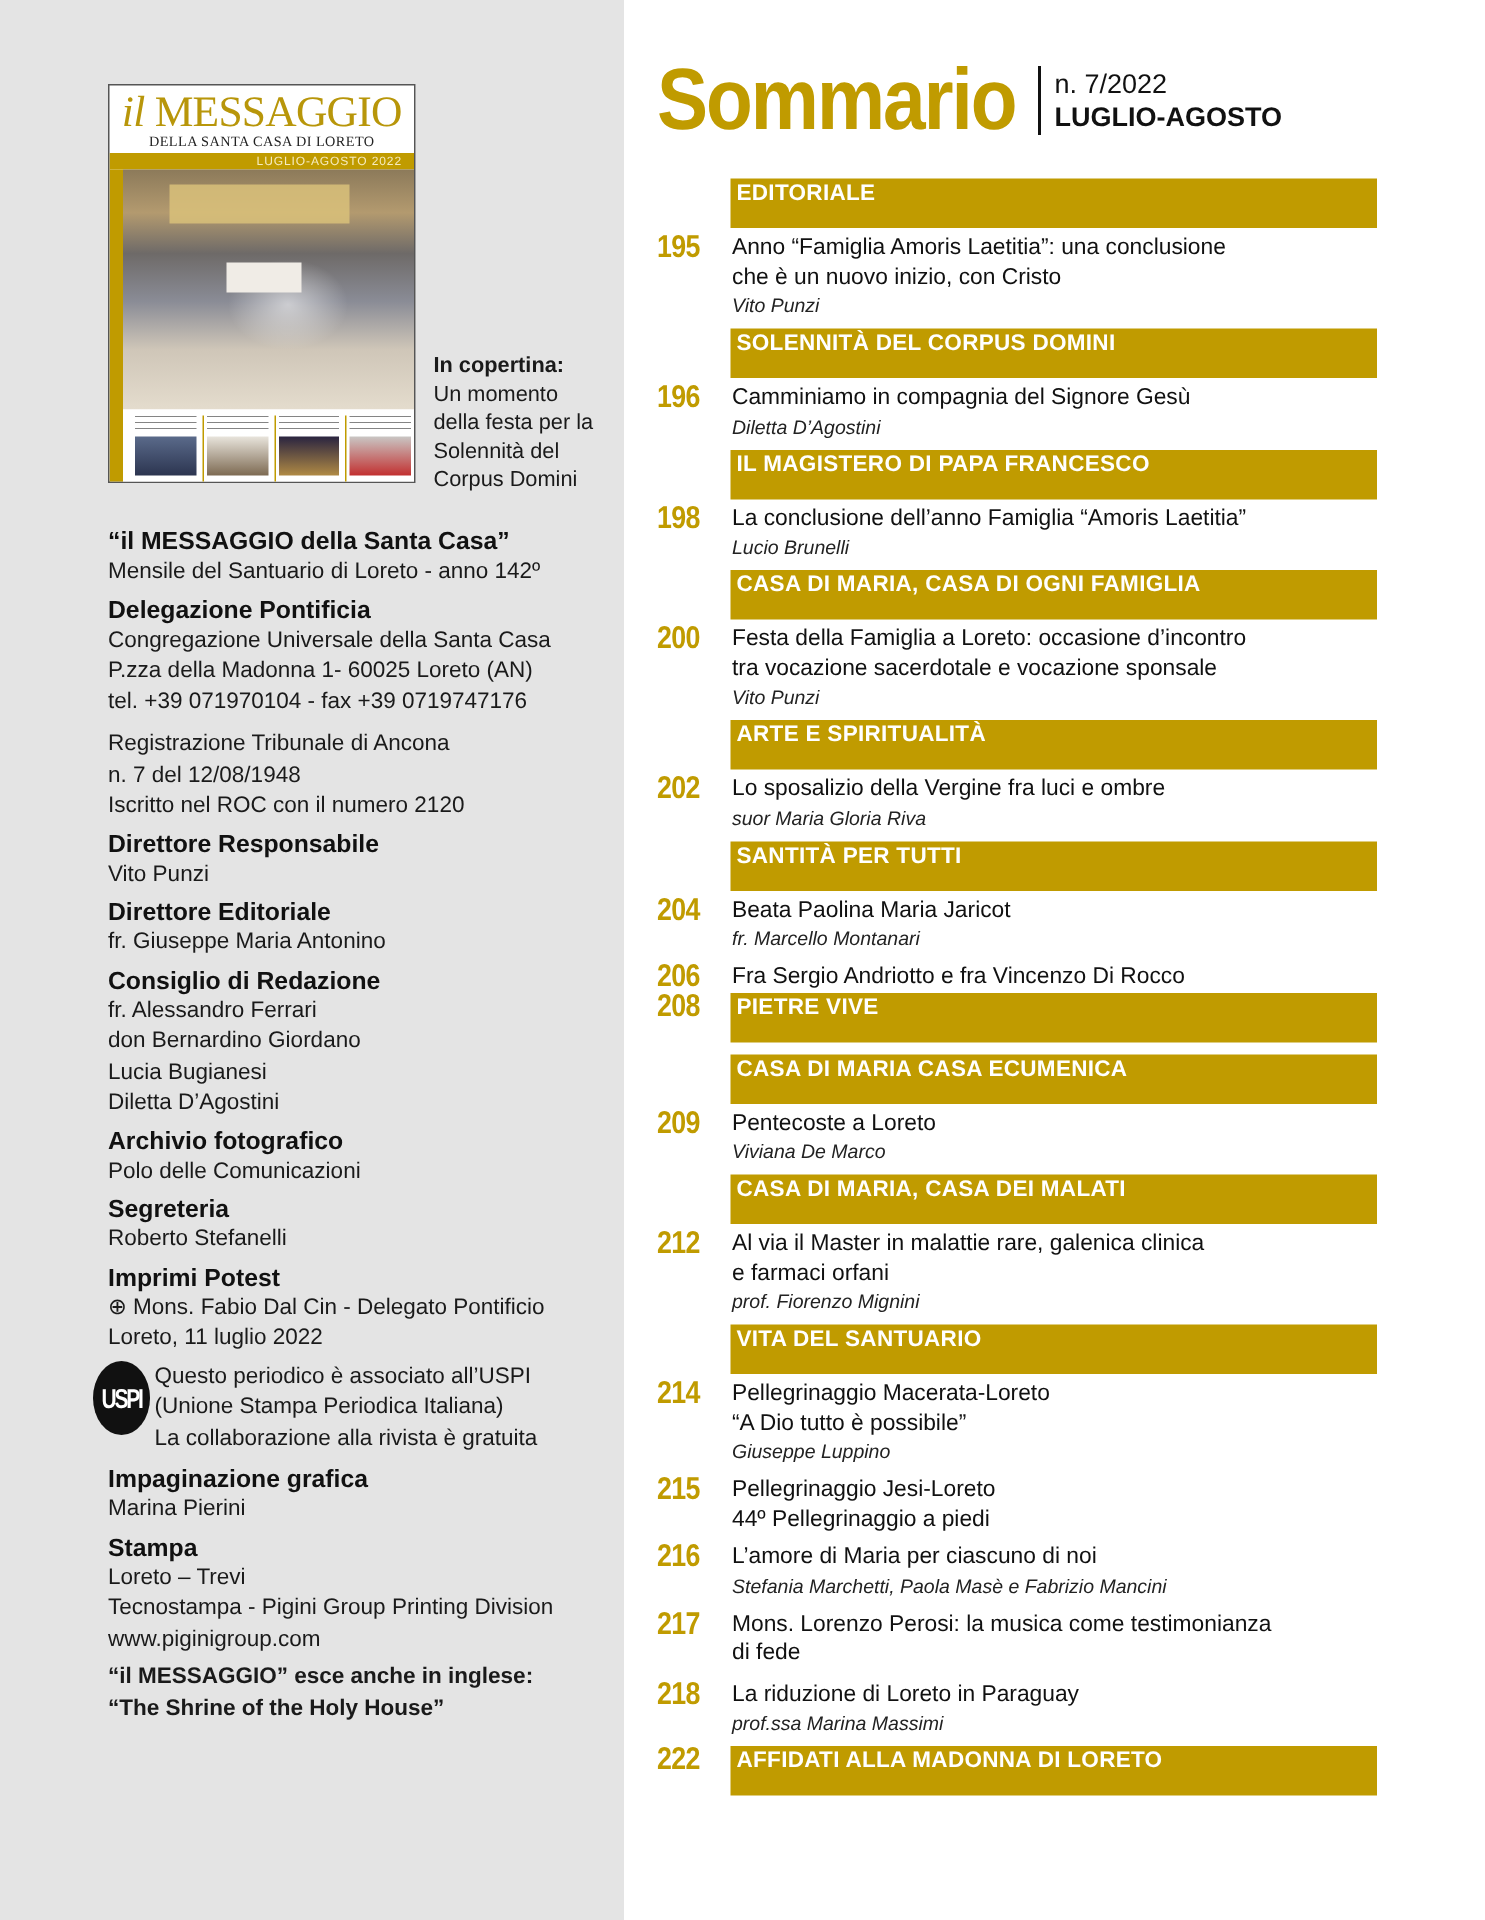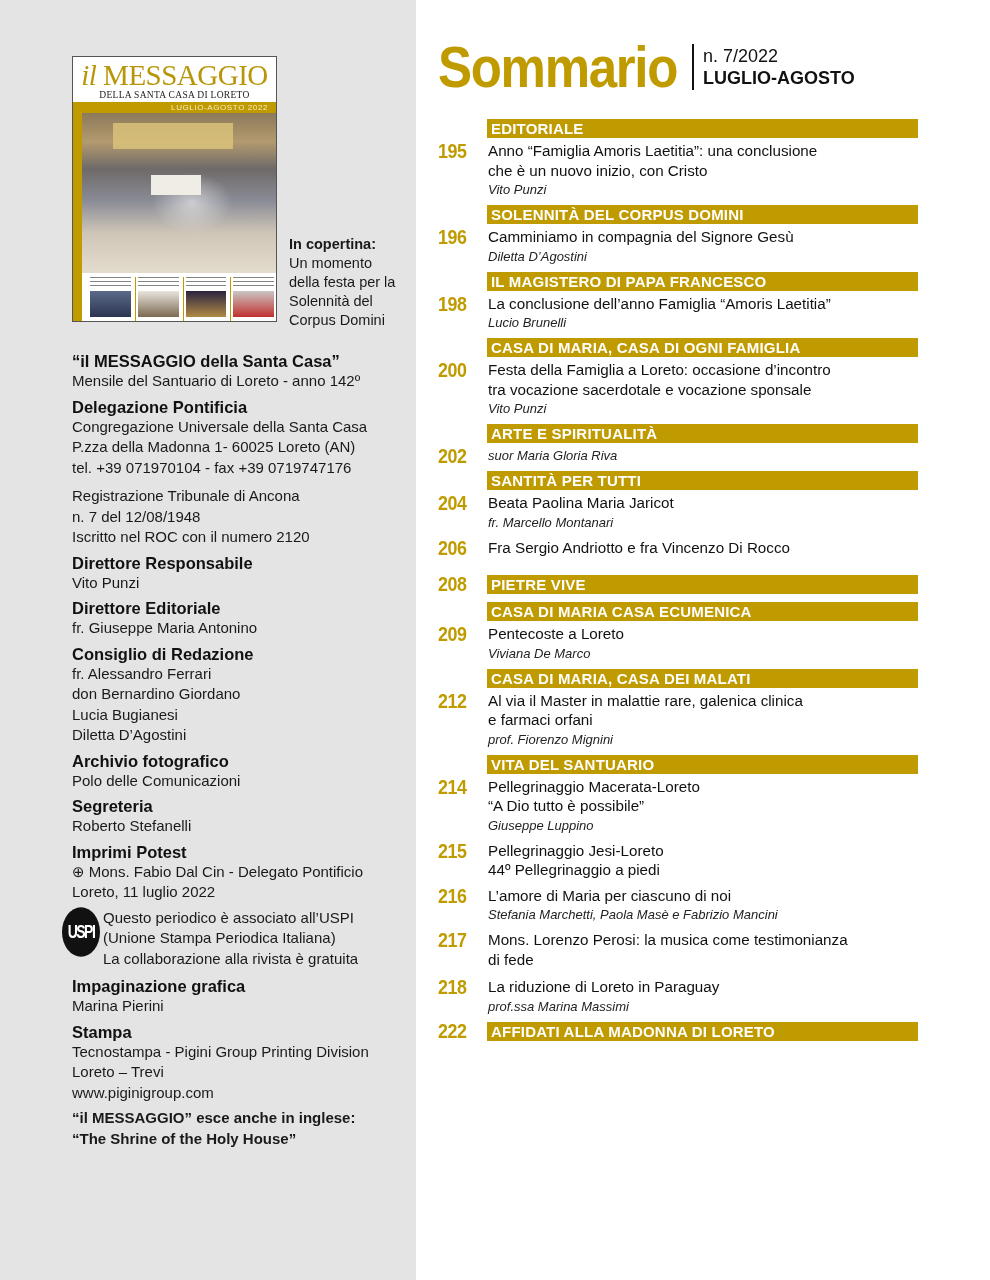--- a/index.html
+++ b/index.html
@@ -41,21 +41,21 @@
   .note-small { font-size: 15px; line-height: 20.5px; font-weight: bold; }
 
   
   .title-row { position: absolute; left: 438px; top: 34px; height: 70px; }
   .title-main { position: absolute; left: 0; top: 0; font-family: "Liberation Sans", sans-serif; font-weight: bold; font-size: 58px; line-height: 66px; color: #c09b00; letter-spacing: -1.5px; transform: scaleX(0.88); transform-origin: left center; white-space: nowrap; }
   .title-sep { position: absolute; left: 254px; top: 10px; width: 2px; height: 46px; background: #111; }
   .title-issue { position: absolute; left: 265px; top: 12px; font-size: 18px; line-height: 20px; color: #111; white-space: nowrap; }
   .title-period { position: absolute; left: 265px; top: 33px; font-size: 18px; line-height: 22px; font-weight: bold; color: #111; white-space: nowrap; }
 
   .toc { position: absolute; left: 438px; top: 119px; width: 482px; }
-  .sec-bar { margin-left: 49px; width: 431px; height: 19px; background: #c09b00; color: #ffffff; font-weight: bold; font-size: 15px; line-height: 19px; padding-left: 4px; letter-spacing: 0.2px; white-space: nowrap; }
+  .sec-bar { margin-left: 49px; width: 431px; height: 33px; background: #c09b00; color: #ffffff; font-weight: bold; font-size: 15px; line-height: 19px; padding-left: 4px; letter-spacing: 0.2px; white-space: nowrap; }
   .entry { position: relative; padding-left: 50px; margin-top: 3px; margin-bottom: 6px; }
   .entry-page { position: absolute; left: 0; top: -1px; width: 46px; font-weight: bold; font-size: 21px; line-height: 22px; color: #c09b00; letter-spacing: -0.5px; transform: scaleX(0.85); transform-origin: left center; }
   .entry-title { font-size: 15.2px; line-height: 19.5px; color: #111; white-space: pre-line; }
   .entry-author { font-size: 13px; line-height: 19px; font-style: italic; color: #222; }
   .sec-row { position: relative; }
   .sec-row .entry-page { top: -2px; }
 </style>
 </head>
 <body>
 
@@ -146,22 +146,22 @@
       <div class="colo-line">(Unione Stampa Periodica Italiana)</div>
       <div class="colo-line">La collaborazione alla rivista è gratuita</div>
     </div>
   </div>
   <div class="colo-block">
     <div class="colo-head">Impaginazione grafica</div>
     <div class="colo-line">Marina Pierini</div>
   </div>
   <div class="colo-block">
     <div class="colo-head">Stampa</div>
+    <div class="colo-line">Loreto – Trevi</div>
     <div class="colo-line">Tecnostampa - Pigini Group Printing Division</div>
-    <div class="colo-line">Loreto – Trevi</div>
     <div class="colo-line">www.piginigroup.com</div>
   </div>
   <div class="colo-block">
     <div class="colo-line note-small">“il MESSAGGIO” esce anche in inglese:</div>
     <div class="colo-line note-small">“The Shrine of the Holy House”</div>
   </div>
 </div>
 
 <div class="title-row">
   <div class="title-main">Sommario</div>
@@ -198,31 +198,32 @@
   <div class="entry">
     <div class="entry-page">200</div>
     <div class="entry-title">Festa della Famiglia a Loreto: occasione d’incontro
 tra vocazione sacerdotale e vocazione sponsale</div>
     <div class="entry-author">Vito Punzi</div>
   </div>
 
   <div class="sec-bar">ARTE E SPIRITUALITÀ</div>
   <div class="entry">
     <div class="entry-page">202</div>
+    <div class="entry-title">Lo sposalizio della Vergine fra luci e ombre</div>
     <div class="entry-author">suor Maria Gloria Riva</div>
   </div>
 
   <div class="sec-bar">SANTITÀ PER TUTTI</div>
   <div class="entry">
     <div class="entry-page">204</div>
     <div class="entry-title">Beata Paolina Maria Jaricot</div>
     <div class="entry-author">fr. Marcello Montanari</div>
   </div>
 
-  <div class="entry" style="margin-bottom:18px;">
+  <div class="entry" style="margin-bottom:1px;">
     <div class="entry-page">206</div>
     <div class="entry-title">Fra Sergio Andriotto e fra Vincenzo Di Rocco</div>
   </div>
 
   <div class="sec-row" style="margin-bottom:2px;">
     <div class="entry-page">208</div>
     <div class="sec-bar">PIETRE VIVE</div>
   </div>
 
   <div class="sec-bar" style="margin-top:8px;">CASA DI MARIA CASA ECUMENICA</div>

